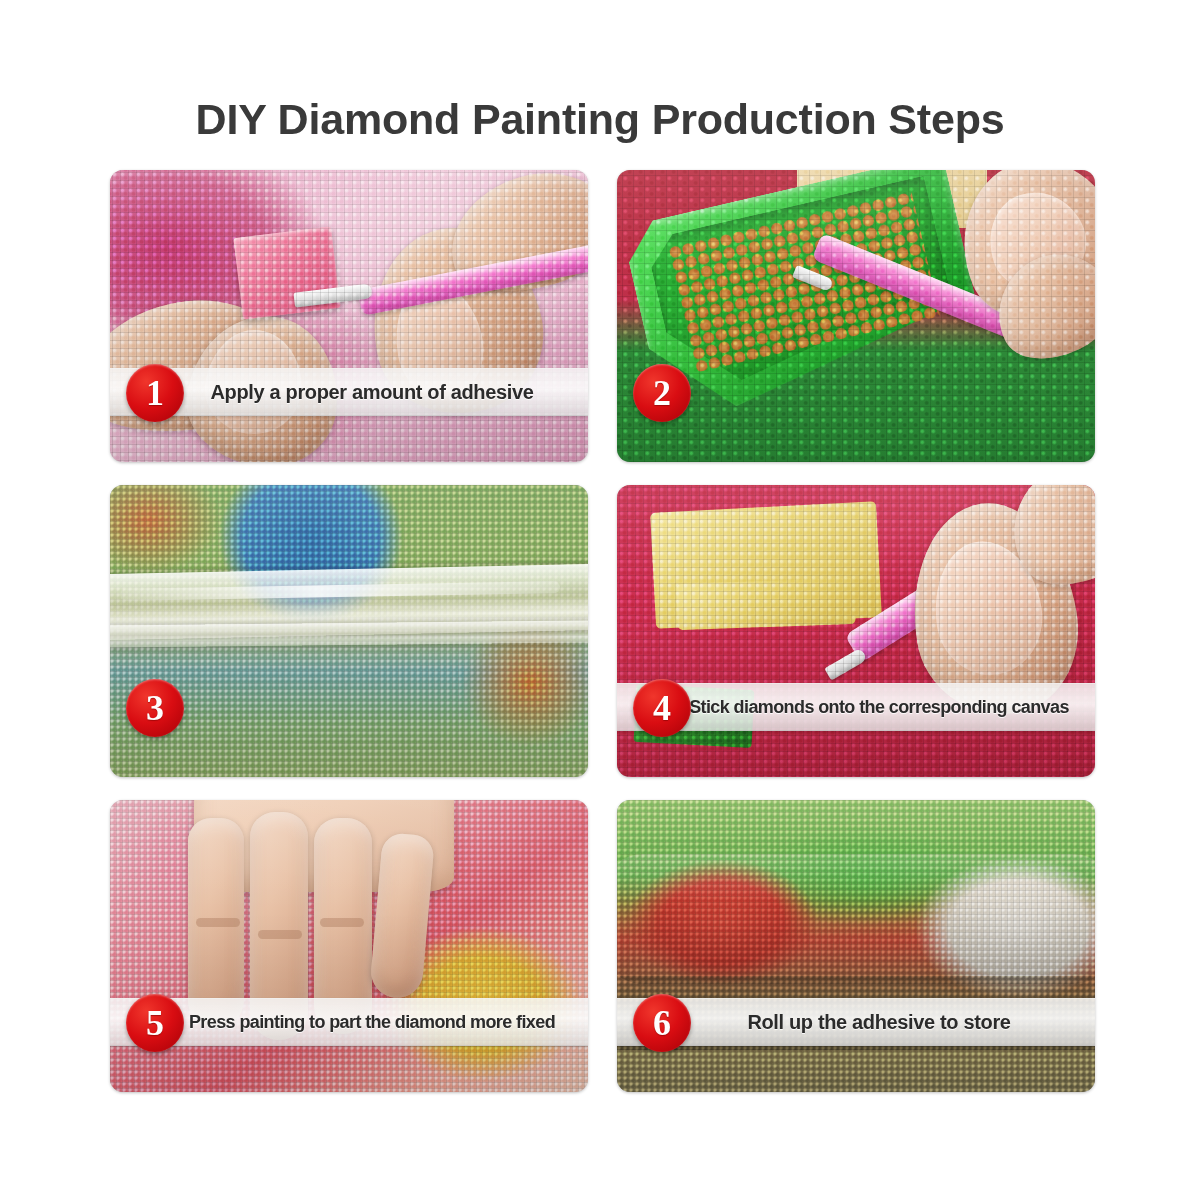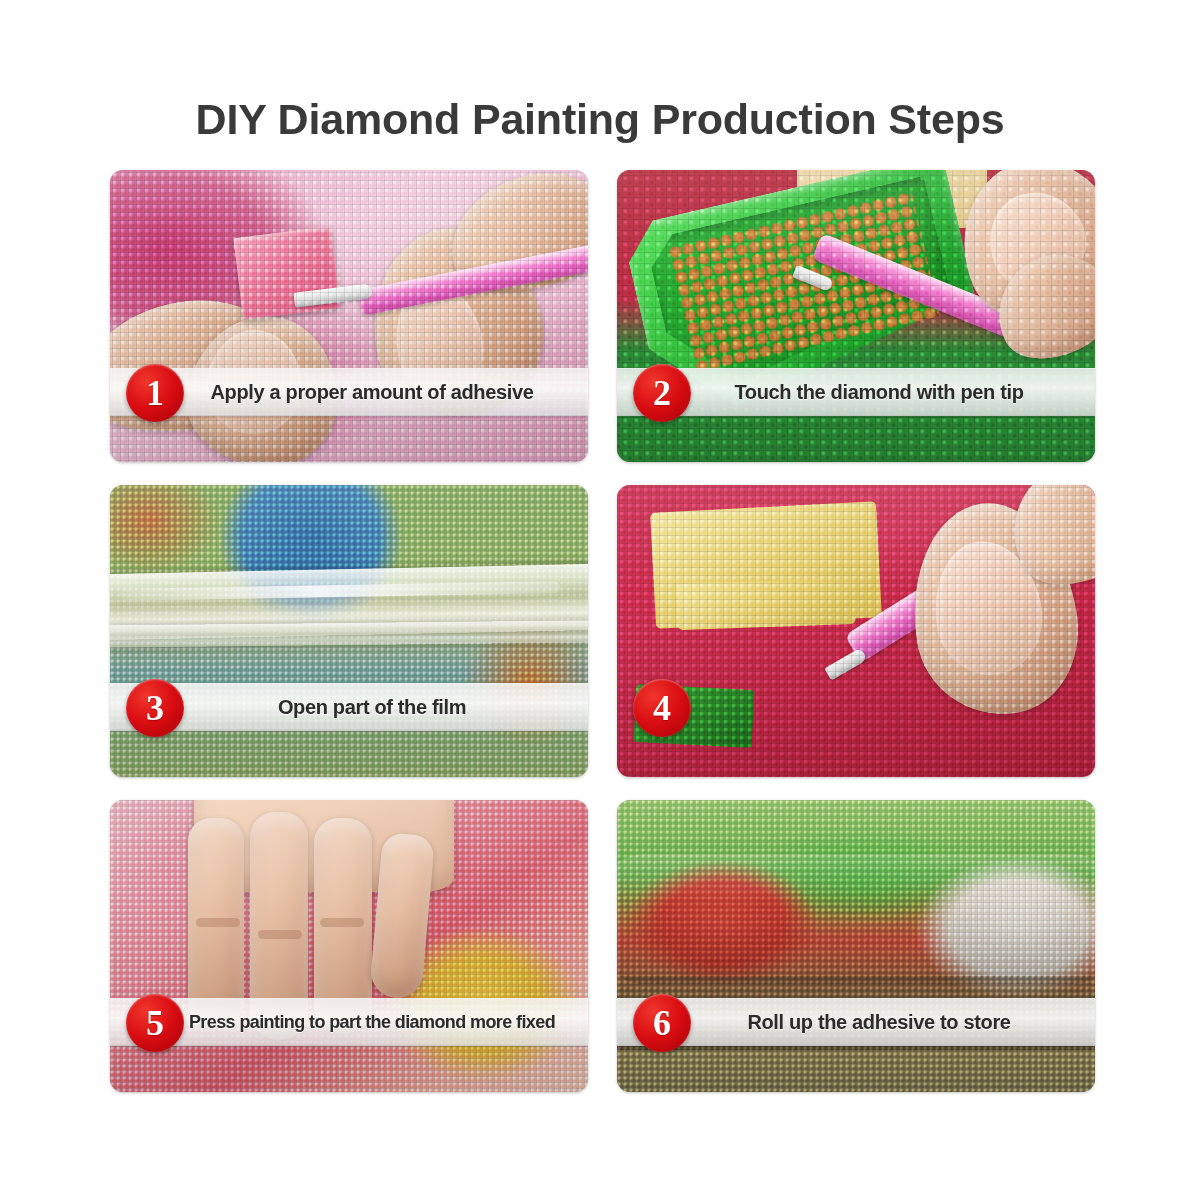--- a/index.html
+++ b/index.html
@@ -343,46 +343,40 @@
 
         <div class="layer finger" style="left:344px; top:-10px; width:158px; height:160px; transform:rotate(-22deg);"></div>
         <div class="layer nail" style="left:372px; top:22px; width:96px; height:96px; transform:rotate(-20deg);"></div>
         <div class="layer finger" style="left:378px; top:86px; width:118px; height:100px; transform:rotate(-26deg);"></div>
 
         <div class="beads coarse"></div>
         <div class="weave coarse"></div>
         <div class="gloss"></div>
       </div>
 
-      <div class="caption-bar">
-        <span class="caption-text">Touch the diamond with pen tip</span>
-      </div>
       <div class="badge">
         <span class="badge-number">2</span>
       </div>
     </div>
 
     <div class="step-card">
       <div class="photo">
         <div class="bg-canvas-print"></div>
         <div class="beads fine"></div>
         <div class="weave fine"></div>
 
         <div class="layer film-strip" style="left:-10px; top:84px; width:500px; height:66px; transform:rotate(-1.2deg);"></div>
         <div class="layer" style="left:10px; top:100px; width:440px; height:12px;
                     background:linear-gradient(to right, rgba(255,255,255,0.1), rgba(255,255,255,0.85) 45%, rgba(255,255,255,0.2));
                     transform:rotate(-1deg); border-radius:6px;"></div>
         <div class="layer film-strip" style="left:-10px; top:138px; width:500px; height:22px; opacity:0.75; transform:rotate(-0.6deg);"></div>
 
         <div class="gloss"></div>
       </div>
 
-      <div class="caption-bar">
-        <span class="caption-text">Open part of the film</span>
-      </div>
       <div class="badge">
         <span class="badge-number">3</span>
       </div>
     </div>
 
     <div class="step-card">
       <div class="photo">
         <div class="bg-crimson"></div>
 
         <div class="layer patch-yellow" style="left:36px; top:22px; width:226px; height:116px; transform:rotate(-3deg);"></div>
@@ -394,20 +388,23 @@
 
         <div class="layer finger" style="left:296px; top:18px; width:162px; height:212px; transform:rotate(-9deg);"></div>
         <div class="layer nail" style="left:318px; top:56px; width:106px; height:134px; transform:rotate(-8deg);"></div>
         <div class="layer finger" style="left:392px; top:-20px; width:134px; height:116px; transform:rotate(-30deg);"></div>
 
         <div class="beads"></div>
         <div class="weave"></div>
         <div class="gloss"></div>
       </div>
 
+      <div class="caption-bar">
+        <span class="caption-text small">Stick diamonds onto the corresponding canvas</span>
+      </div>
       <div class="badge">
         <span class="badge-number">4</span>
       </div>
     </div>
 
     <div class="step-card">
       <div class="photo">
         <div class="bg-floral"></div>
         <div class="beads fine"></div>
         <div class="weave fine"></div>

